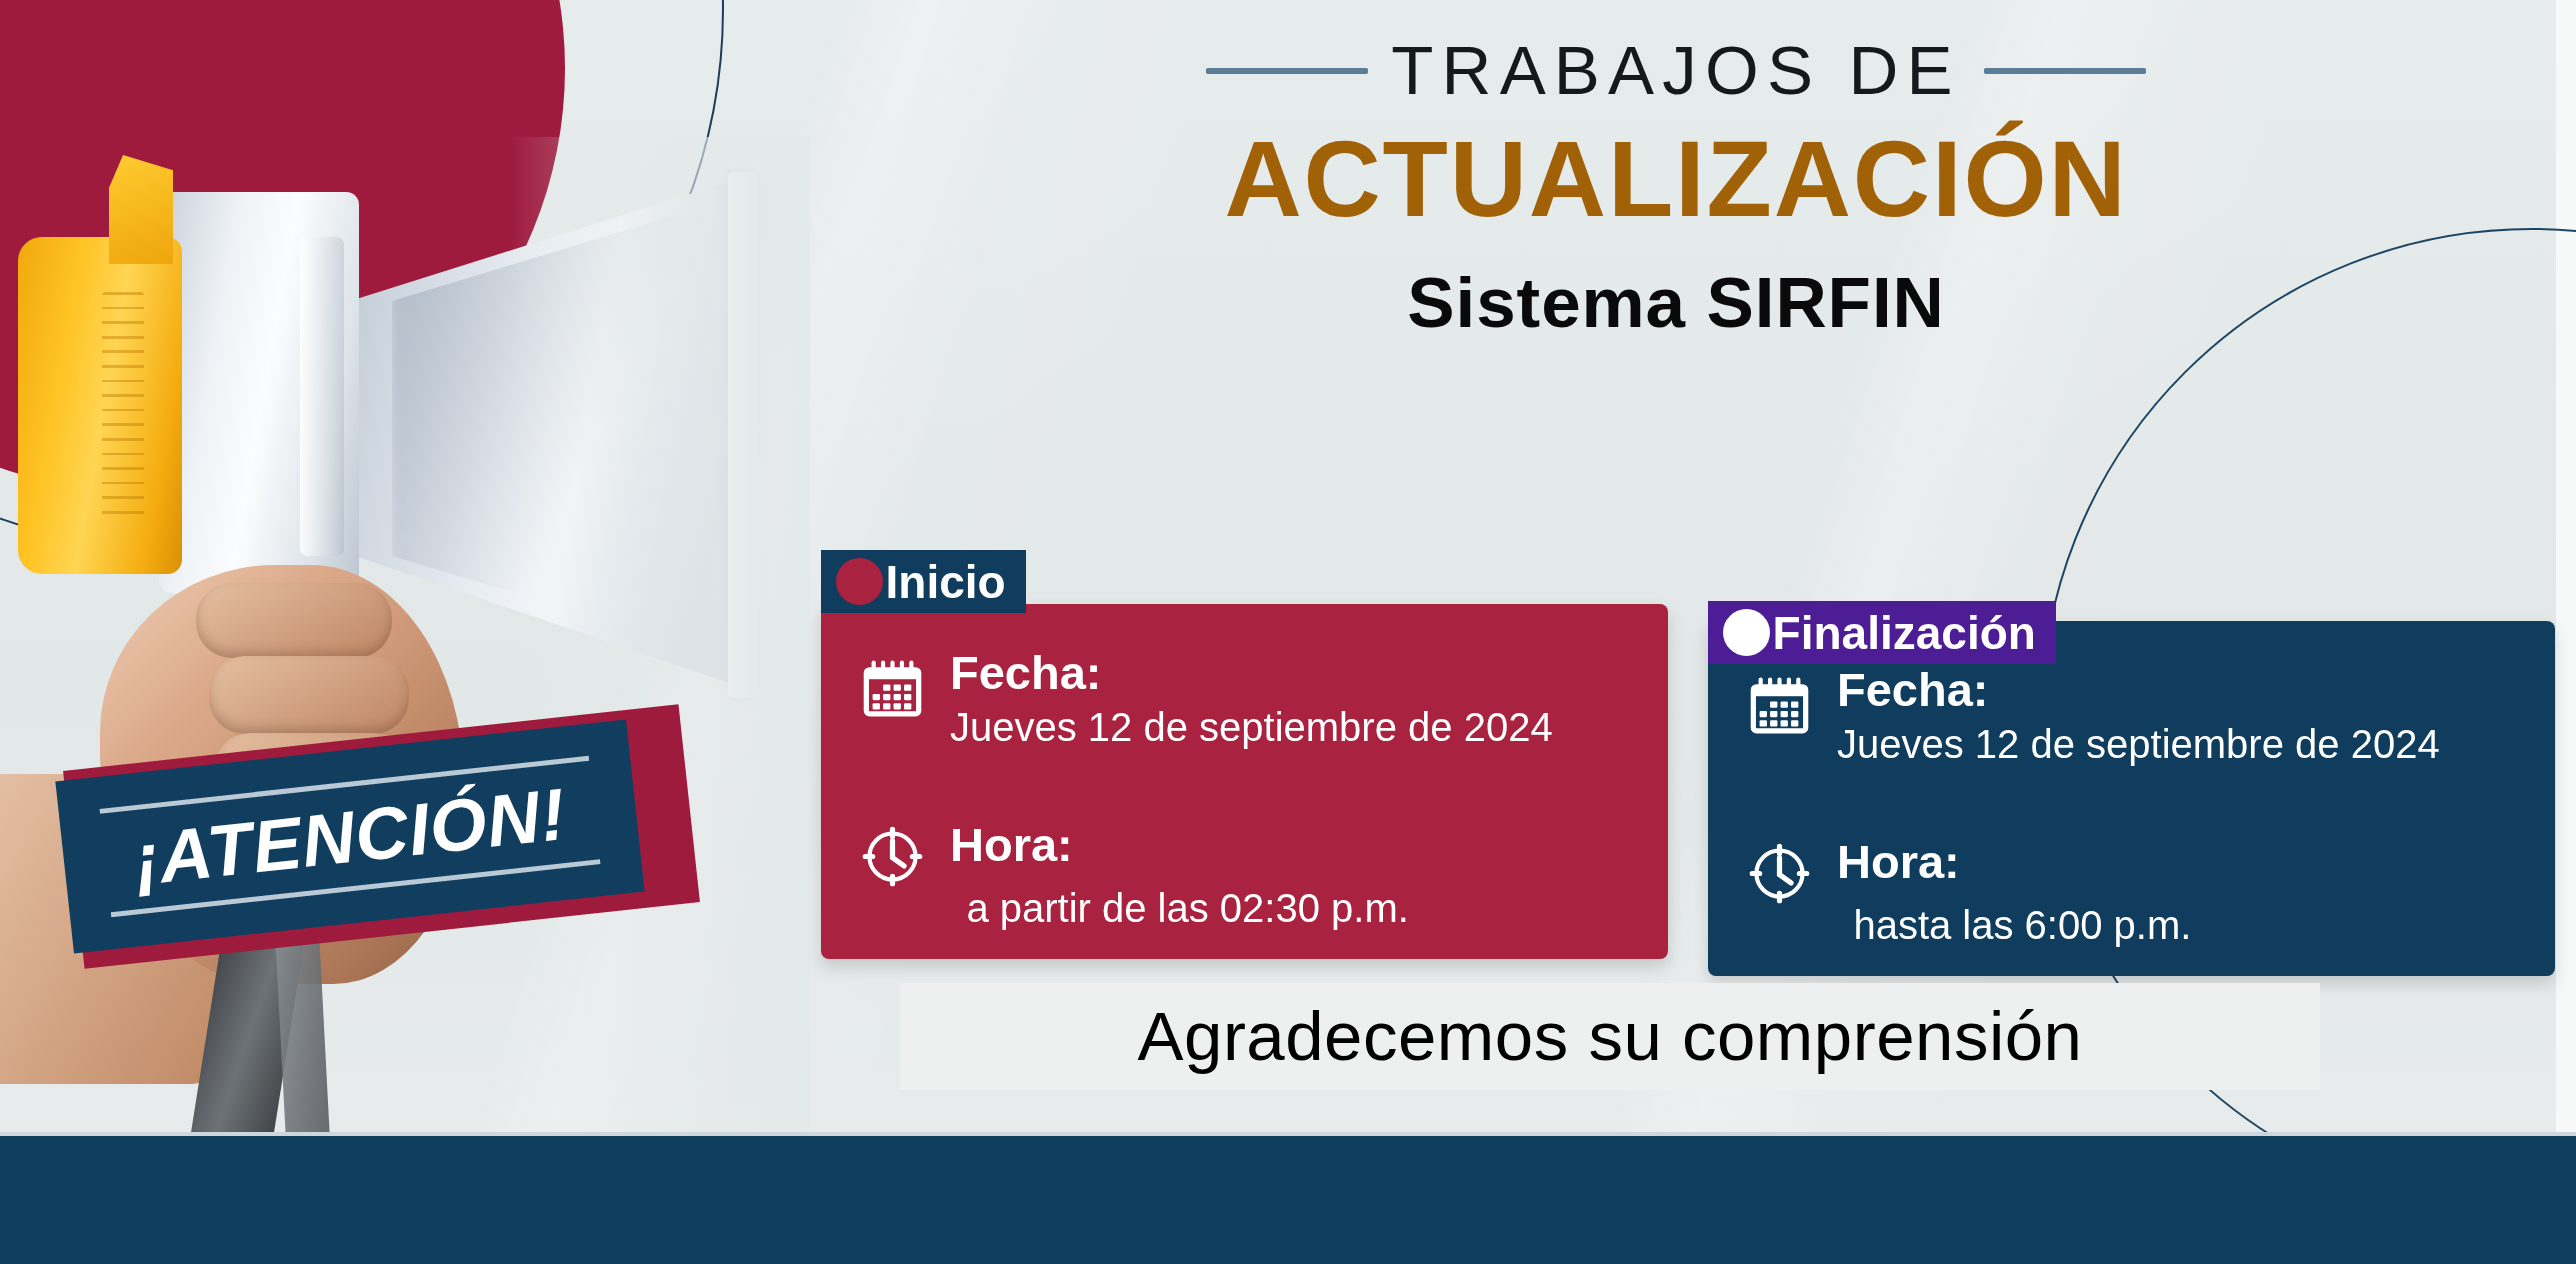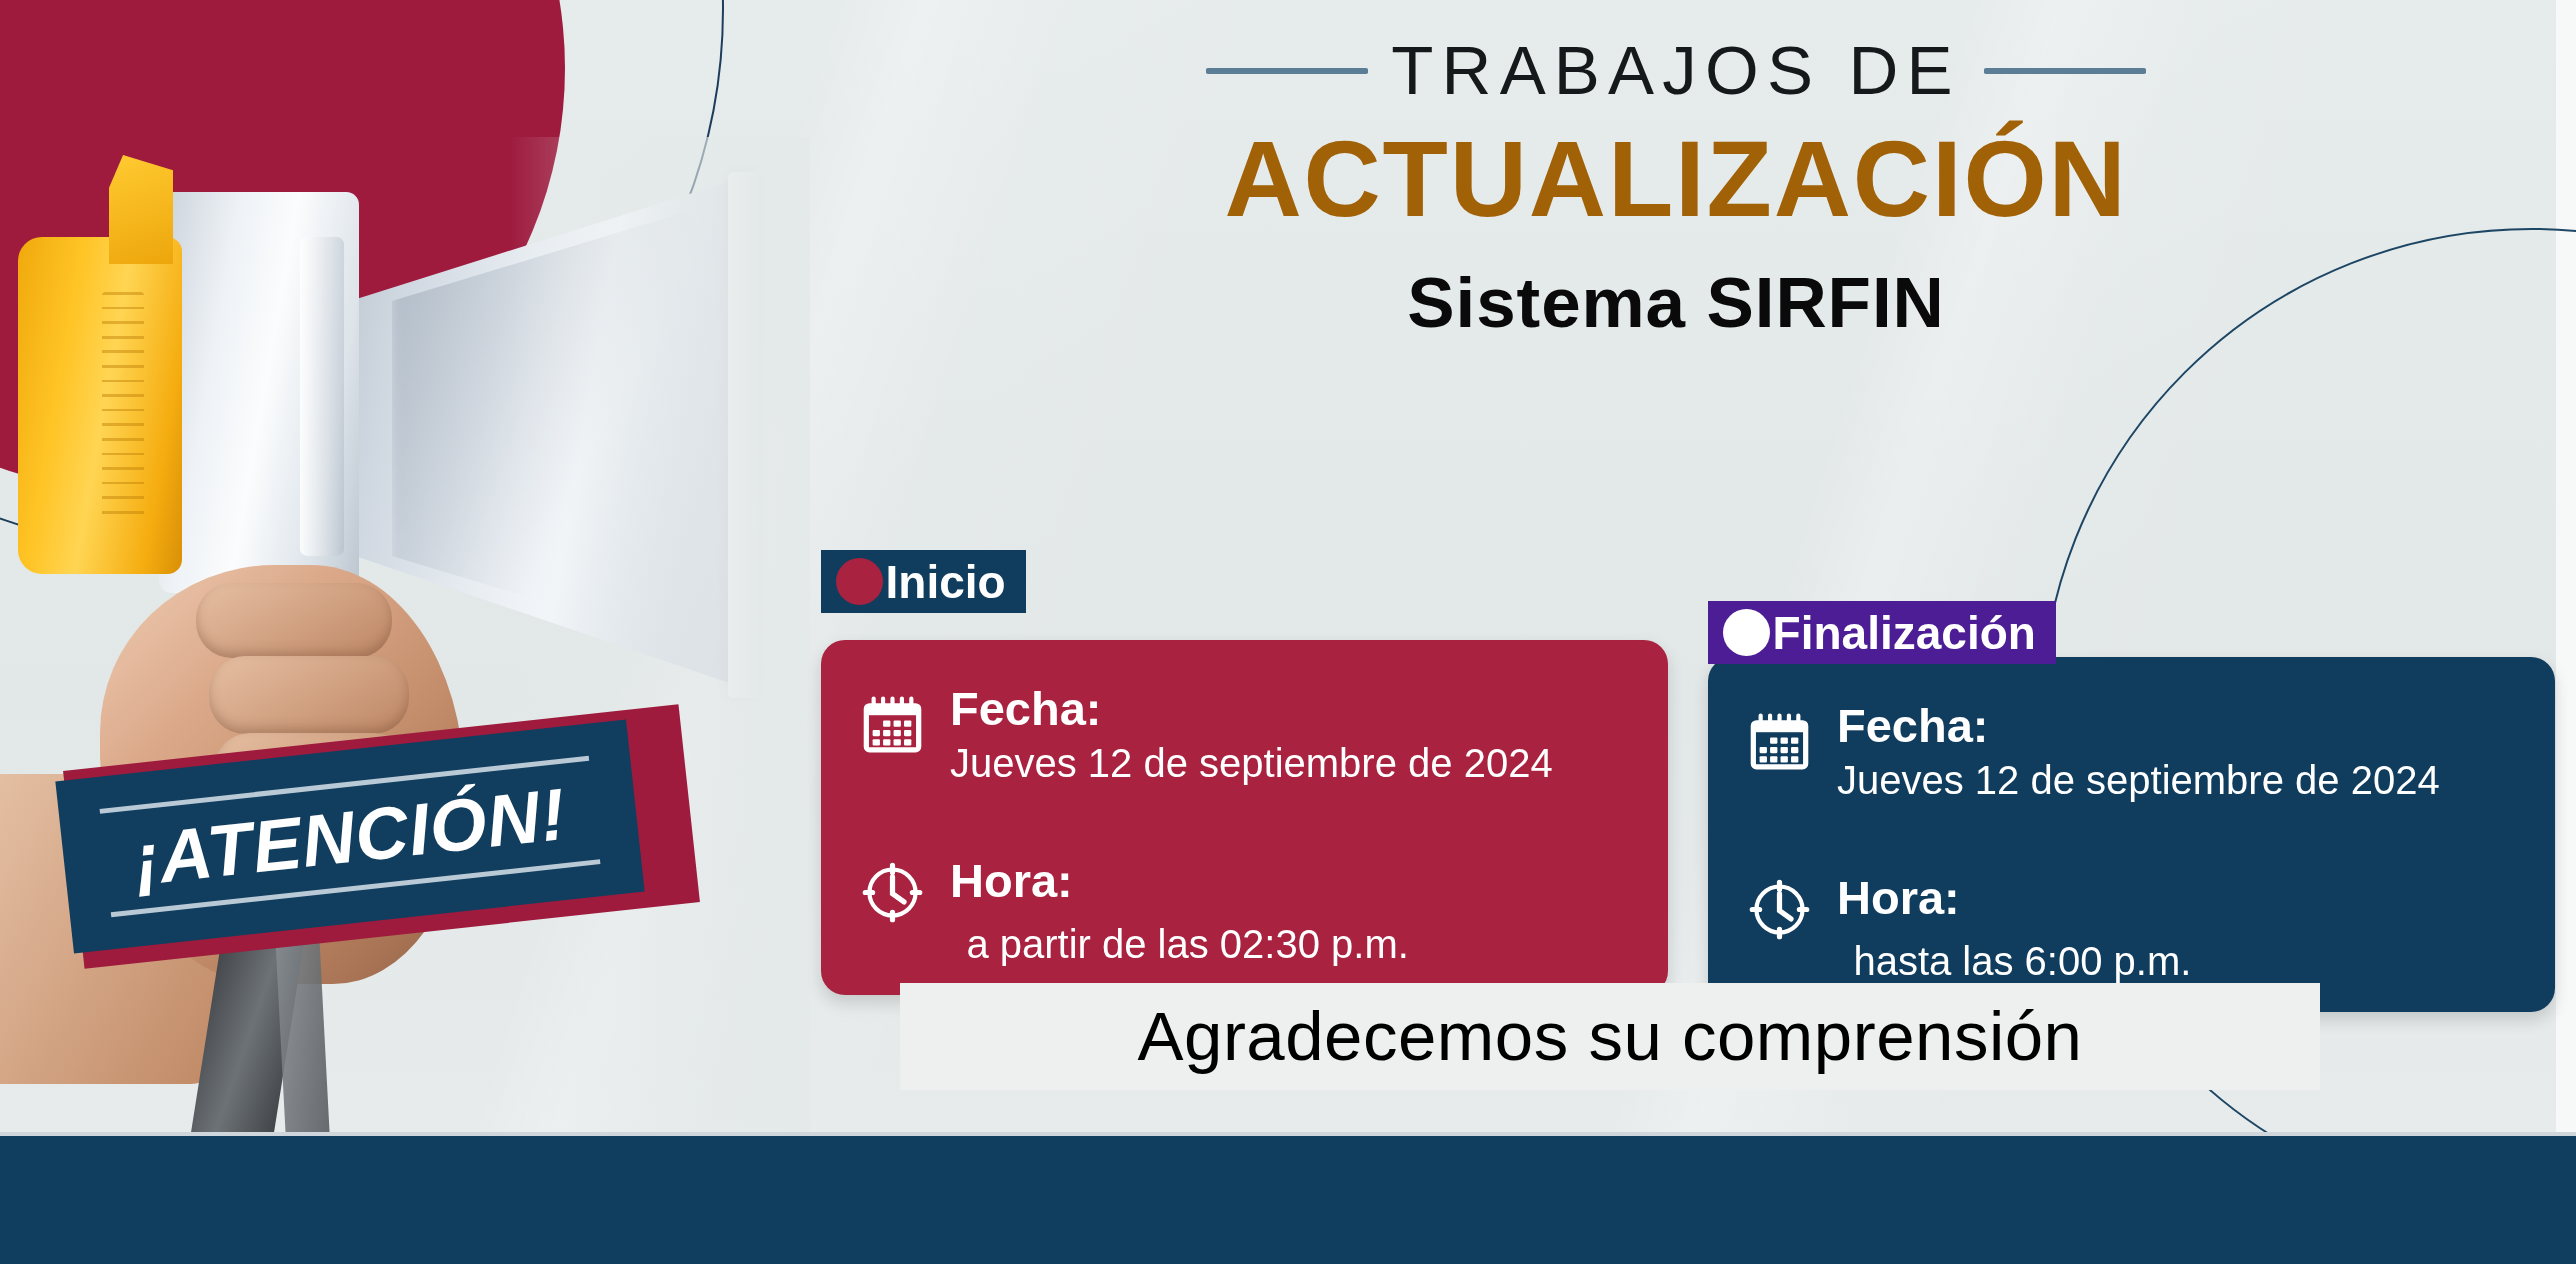--- a/index.html
+++ b/index.html
@@ -314,23 +314,22 @@
     font-weight: bold;
     color: #0a0a0a;
     letter-spacing: 0.9px;
     margin-top: 25.5px;
     white-space: nowrap;
   }
 
   
   .card {
     position: absolute;
-    border-radius: 24px;
+    border-radius: 8px;
     box-shadow: 0 7.3px 16.4px rgba(0,0,0,0.14);
-    margin-top: 36px;
   }
   .card-start {
     left: 821px;
     top: 604px;
     width: 847px;
     height: 355px;
     background: #a9223f;
   }
   .card-end {
     left: 1708px;

